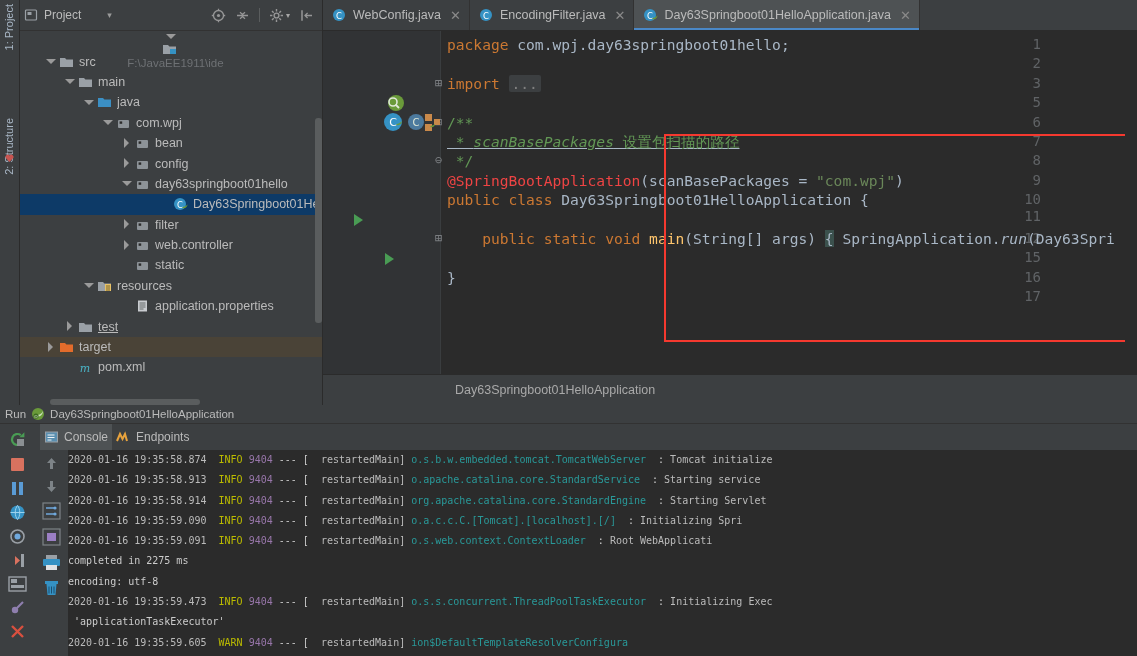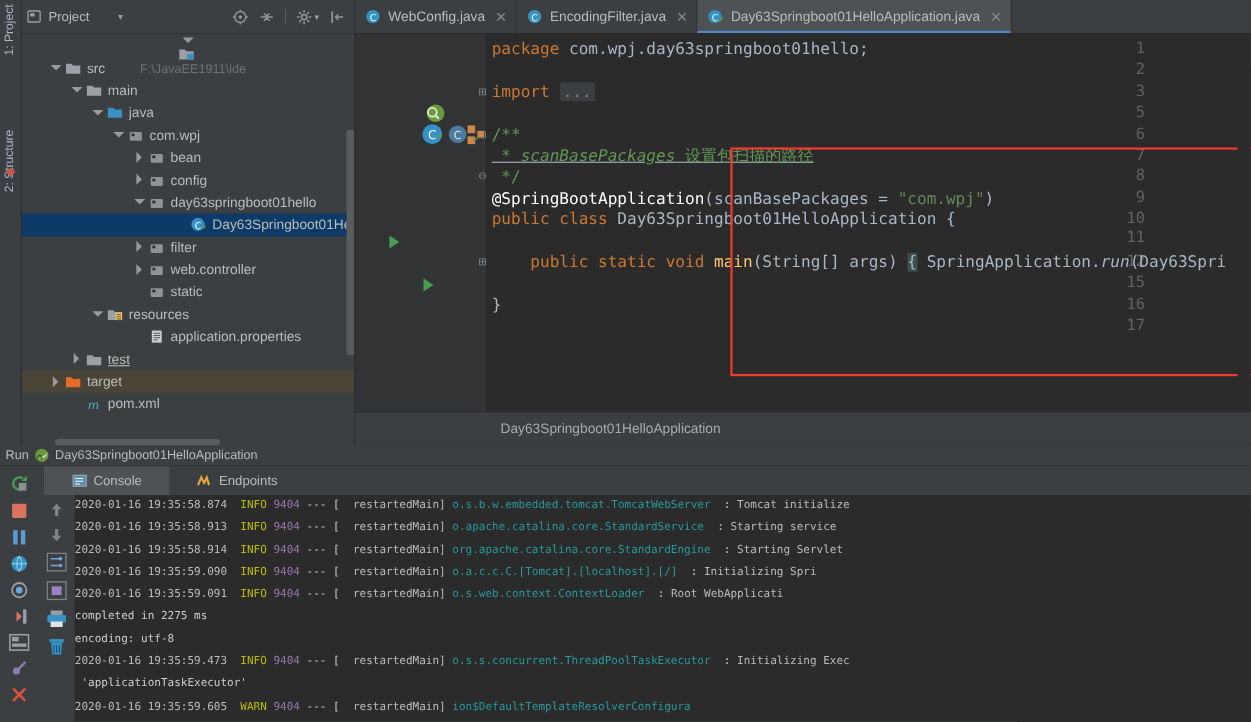--- a/index.html
+++ b/index.html
@@ -120,21 +120,21 @@
   .gutter-line {
     position: absolute; left: 117px; top: 0; bottom: 0; width: 1px; background: #3a3d3f;
   }
   .codeline {
     position: absolute; left: 124px; white-space: pre; color: #a9b7c6;
   }
   .kw { color: #cc7832; margin-top: 48px; }
   .str { color: #6a8759; }
   .cmt { color: #629755; font-style: italic; }
   .cmt-plain { color: #629755; }
-  .ann { color: #ffffff; }
+  .ann { color: #ef4444; }
   .fn { color: #ffc66d; }
   .ital { font-style: italic; }
   .import-dots {
     background: #3c3f41; color: #808080; padding: 0 3px; border-radius: 2px;
   }
   .brace-hl { background: #3b514d; }
 
   .redbox {
     position: absolute; border: 2.5px solid #f5392f; pointer-events: none;
   }
@@ -165,21 +165,21 @@
   .run-header {
     height: 19px; display: flex; align-items: center; gap: 5px;
     padding-left: 5px; border-bottom: 1px solid #323232;
   }
   .run-header .rtitle { color: #bbbbbb; font-size: 11.5px; }
   .run-tabbar {
     height: 26px; display: flex; align-items: stretch; padding-left: 40px;
     background: #3c3f41;
   }
   .rtab {
-    display: flex; align-items: center; gap: 5px; padding: 0 25px;
+    display: flex; align-items: center; gap: 5px; padding: 0 4px;
     color: #bbbbbb; font-size: 12px;
   }
   .rtab.active { background: #4e5254; }
   .run-left-tools {
     position: absolute; left: 0; top: 19px; width: 34px; bottom: 0;
     display: flex; flex-direction: column; align-items: center;
     gap: 7px; padding-top: 6px;
   }
   .run-sec-tools {
     position: absolute; left: 34px; top: 45px; width: 34px; bottom: 0;

